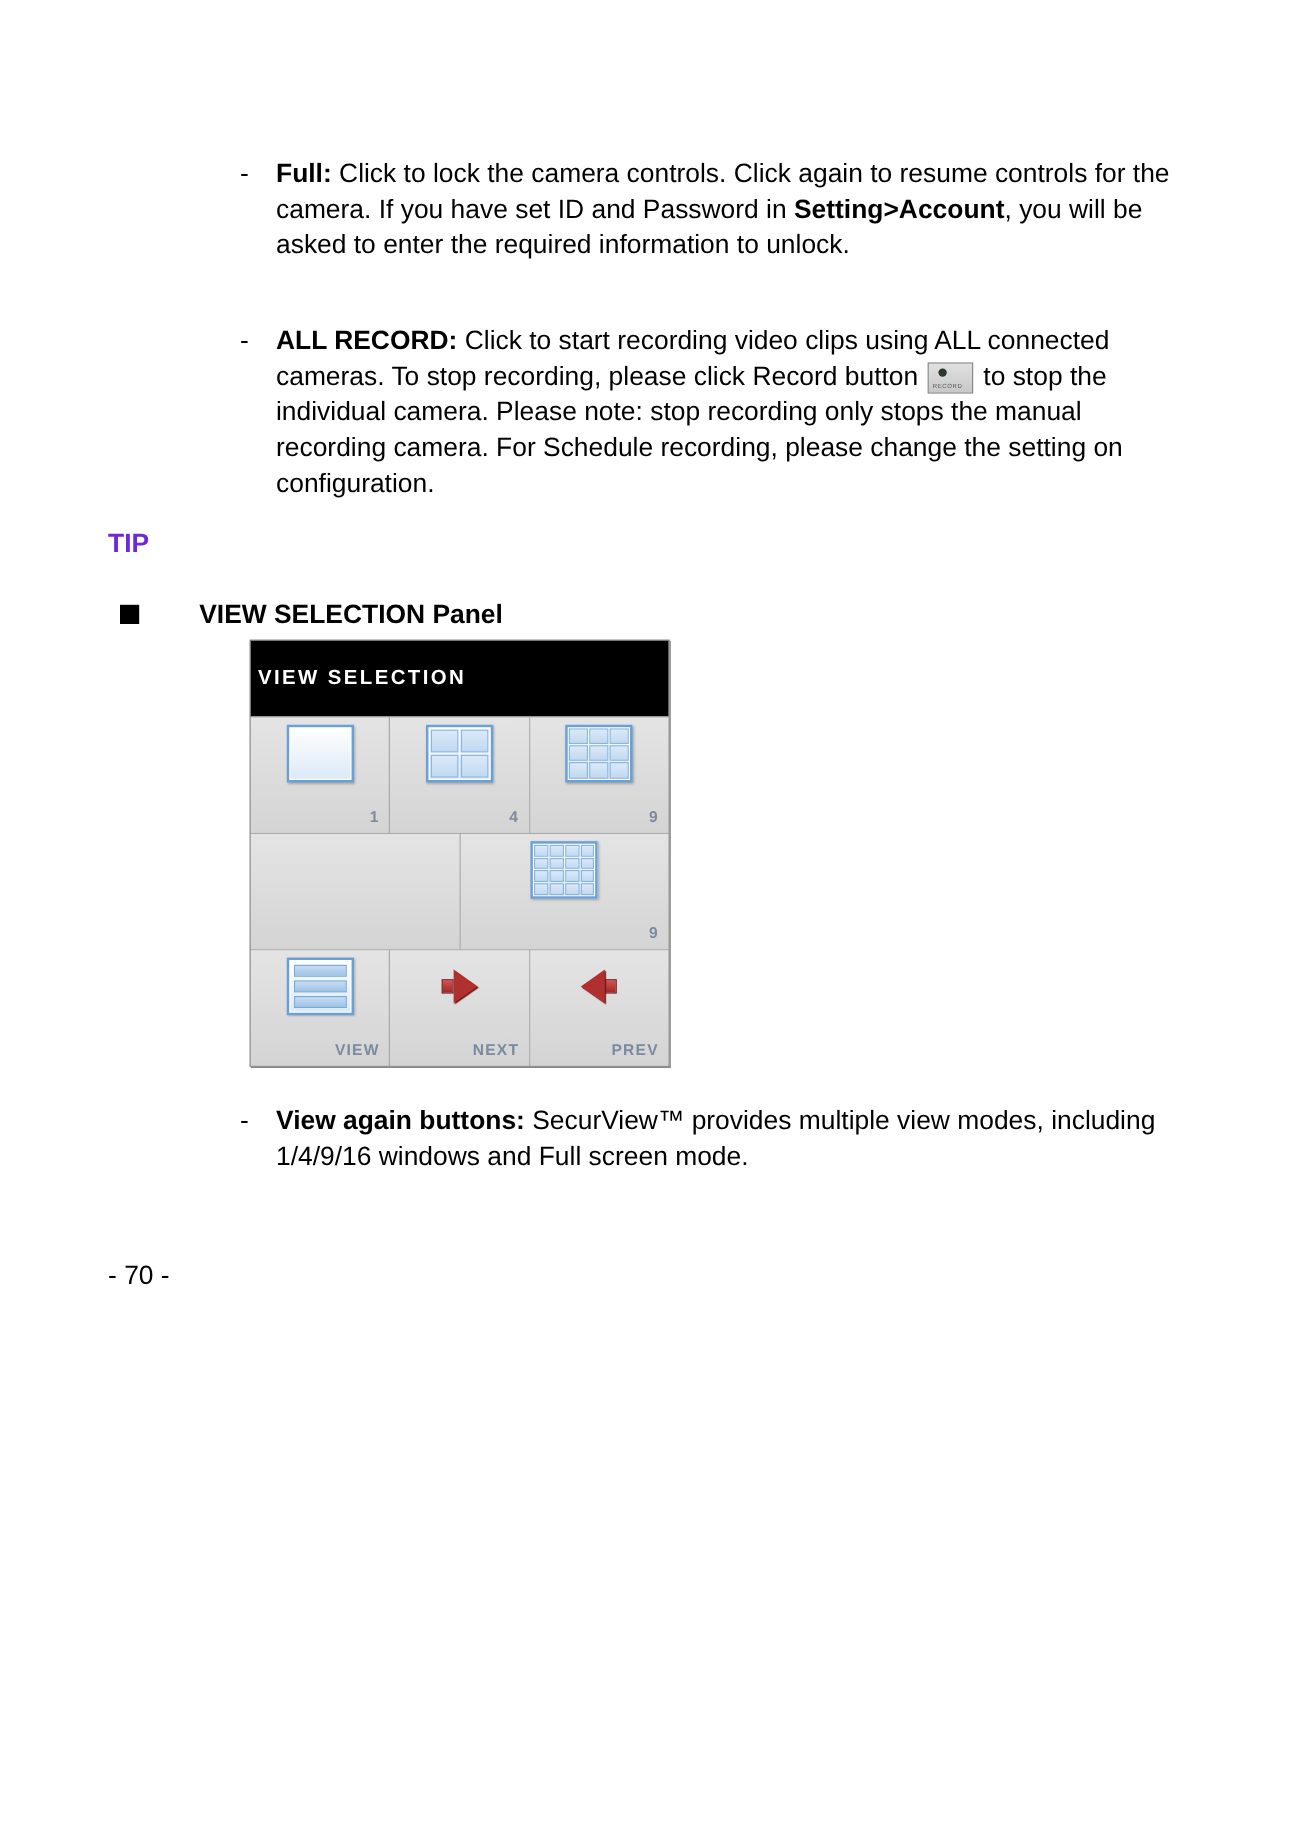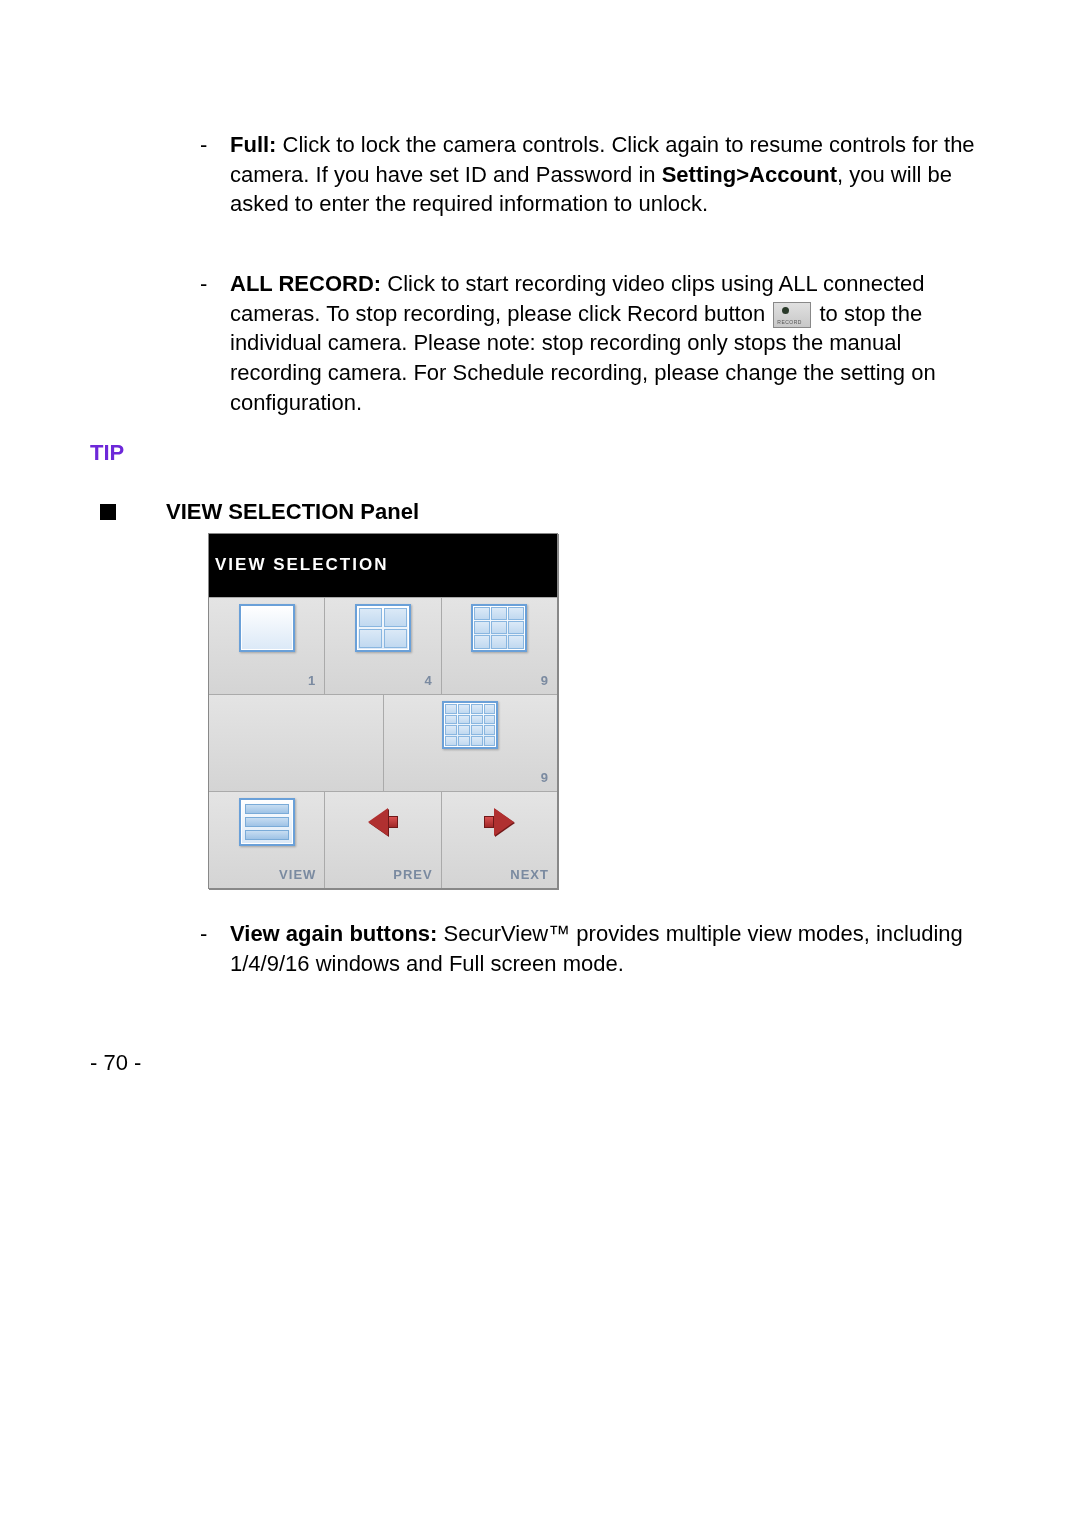--- a/index.html
+++ b/index.html
@@ -252,31 +252,31 @@
         <div class="scan-lines">
             <div class="sl"></div>
             <div class="sl"></div>
             <div class="sl"></div>
           </div>
       </div>
       <div class="lbl">VIEW</div>
     </div>
     <div class="cell">
       <div class="arrow-wrap">
+        <div class="arrow-stem-r"></div>
+          <div class="arrow arrow-right"></div>
+      </div>
+      <div class="lbl">NEXT</div>
+    </div>
+    <div class="cell">
+      <div class="arrow-wrap">
         <div class="arrow arrow-left"></div>
           <div class="arrow-stem-l"></div>
       </div>
       <div class="lbl">PREV</div>
-    </div>
-    <div class="cell">
-      <div class="arrow-wrap">
-        <div class="arrow-stem-r"></div>
-          <div class="arrow arrow-right"></div>
-      </div>
-      <div class="lbl">NEXT</div>
     </div>
   </div>
 </div>
 
 <div class="bullet-list" style="margin-top:30px;">
   <div class="bullet-item">
     <div class="dash">-</div>
     <div class="bullet-text">
       <b>View again buttons:</b><span>  SecurView™ provides multiple view modes, including 1/4/9/16 windows and Full screen mode.</span>
     </div>

